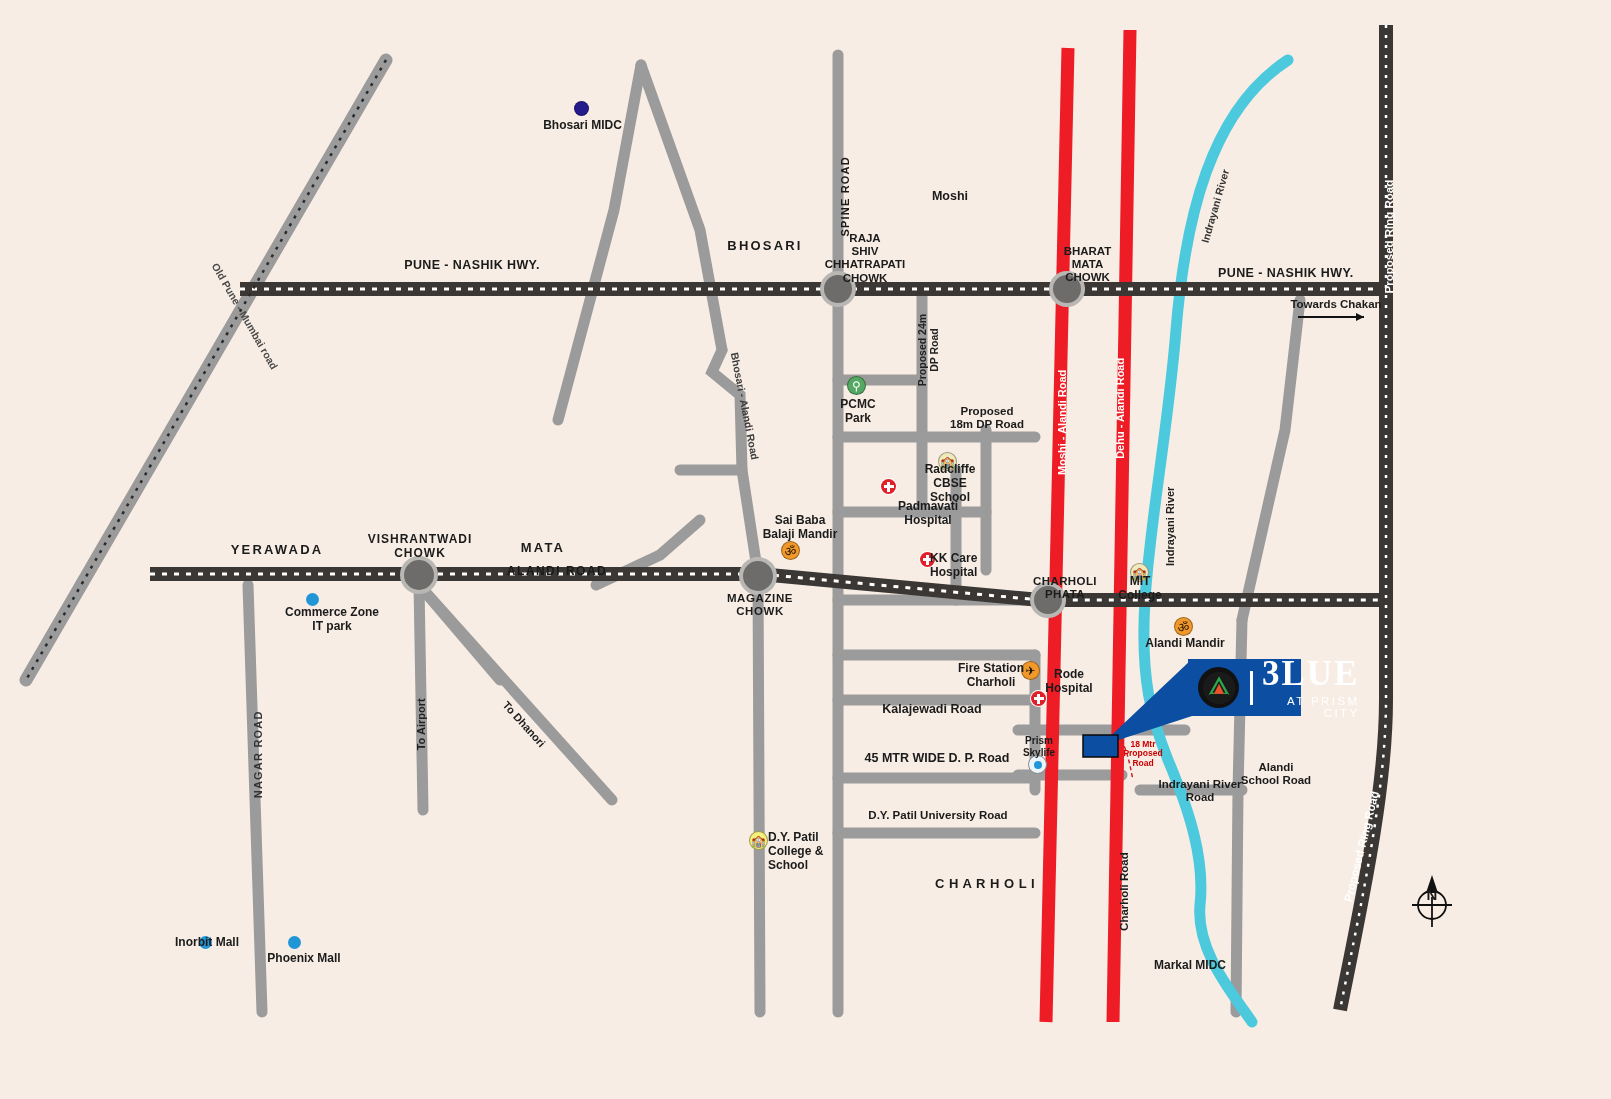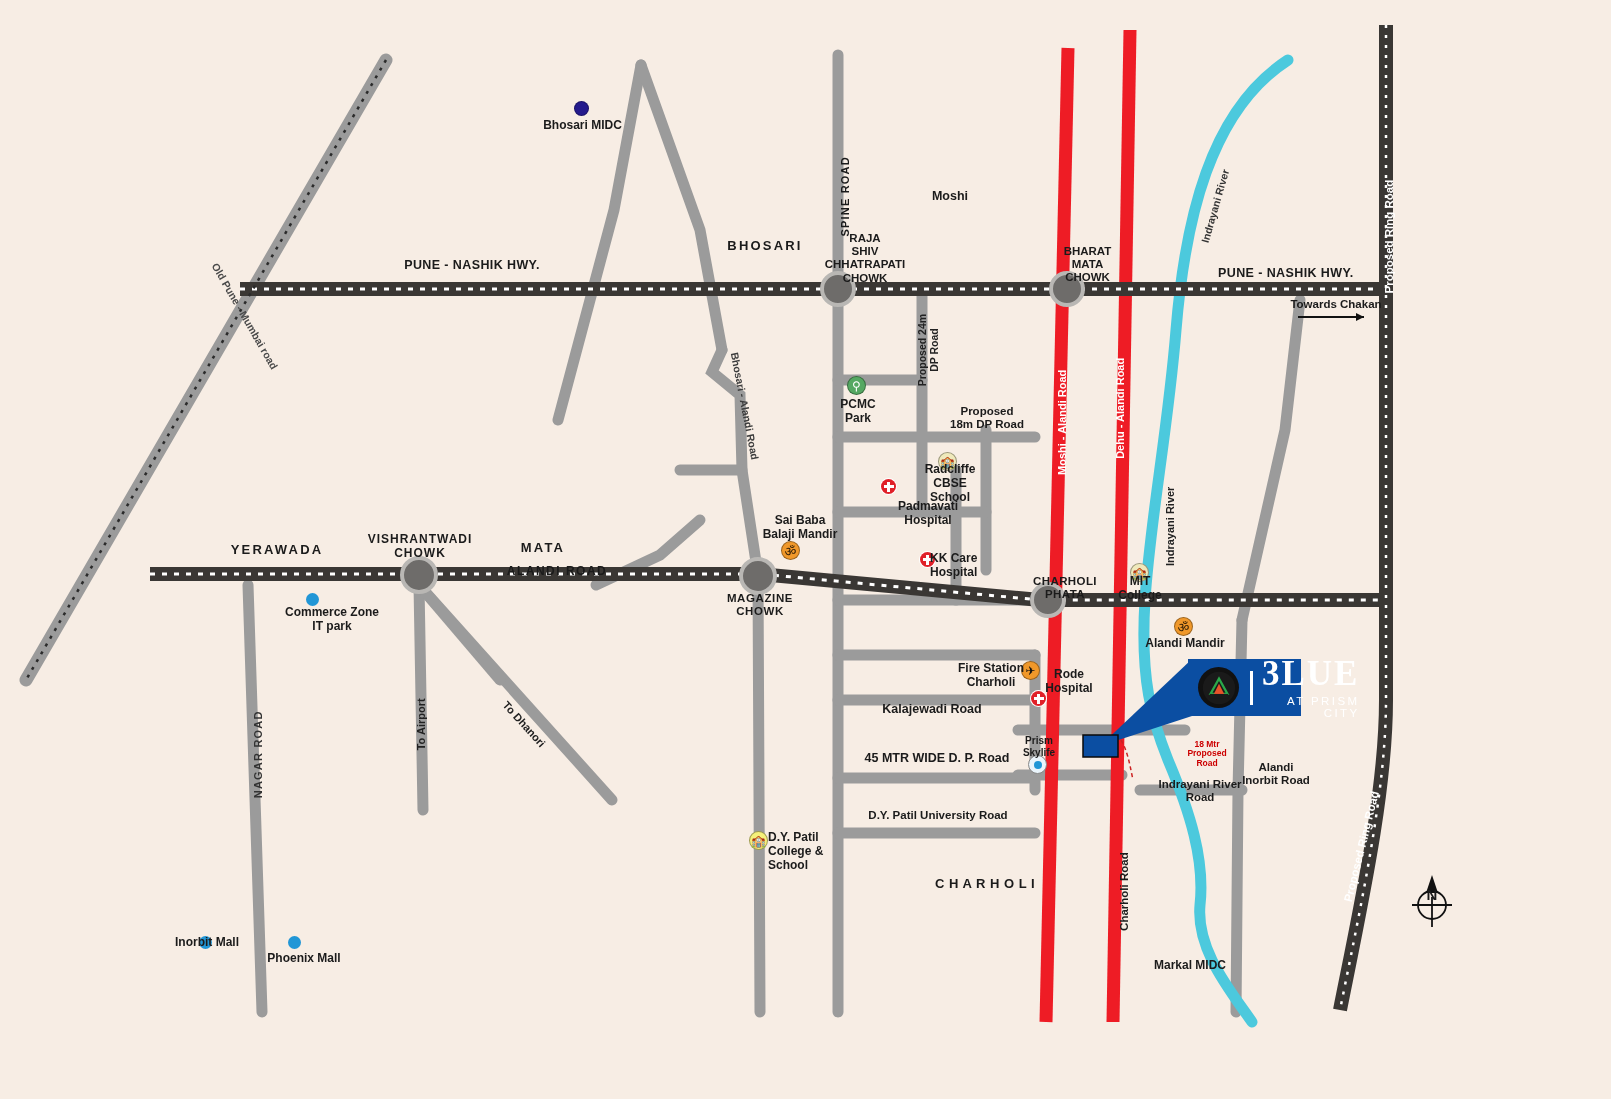--- a/index.html
+++ b/index.html
@@ -201,22 +201,22 @@
 DP Road</div>
 
   <div class="lbl roadname" style="left:922px;top:405px;width:130px;font-size:11.5px;">Proposed
 18m DP Road</div>
   <div class="lbl roadname" style="left:822px;top:702px;width:220px;font-size:12.5px;">Kalajewadi Road</div>
   <div class="lbl roadname" style="left:822px;top:751px;width:230px;font-size:12.5px;">45 MTR WIDE D. P. Road</div>
   <div class="lbl roadname" style="left:817px;top:809px;width:242px;font-size:11.5px;">D.Y. Patil University Road</div>
   <div class="lbl roadname" style="left:1140px;top:778px;width:120px;font-size:11.5px;">Indrayani River
 Road</div>
   <div class="lbl roadname" style="left:1226px;top:761px;width:100px;font-size:11.5px;">Alandi
-Inorbit Road</div>
-  <div class="lbl tiny" style="left:1176px;top:740px;width:62px;">18 Mtr
+School Road</div>
+  <div class="lbl tiny" style="left:1112px;top:740px;width:62px;">18 Mtr
 Proposed
 Road</div>
 
   <div class="lbl major" style="left:700px;top:229px;width:130px;margin-top:10px;">BHOSARI</div>
   <div class="lbl place" style="left:905px;top:189px;width:90px;">Moshi</div>
   <div class="lbl major" style="left:197px;top:543px;width:160px;">YERAWADA</div>
   <div class="lbl major" style="left:488px;top:541px;width:110px;">MATA</div>
   <div class="lbl major" style="left:885px;top:877px;width:200px;letter-spacing:.5px;">C H A R H O L I</div>
 
   <div class="lbl place" style="left:810px;top:232px;width:110px;font-size:11.5px;">RAJA

